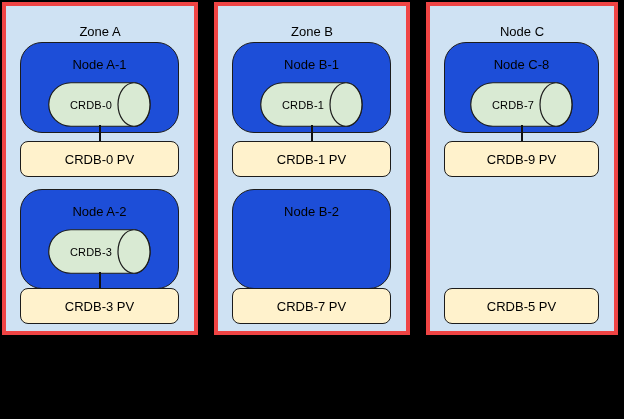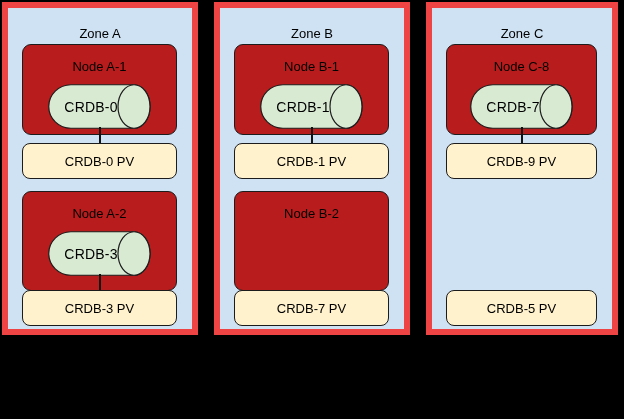--- a/index.html
+++ b/index.html
@@ -13,41 +13,41 @@
     background: #000;
     overflow: hidden;
   }
 
   .zone {
     position: absolute;
     top: 2px;
     height: 333px;
     width: 196px;
     background: #cfe2f3;
-    border: 6px solid #ef4444;
+    border: 4px solid #ef4444;
   }
   .zone-a { left: 2px; }
   .zone-b { left: 214px; }
   .zone-c { left: 426px; width: 192px; }
 
   .zone-label {
     position: absolute;
     top: 18px;
     left: 0; right: 0;
     text-align: center;
     font-size: 13px;
     line-height: 15px;
   }
 
   .node {
     position: absolute;
     left: 14px; right: 15px;
-    background: #b91c1c;
+    background: #1d4ed8;
     border: 1px solid #1c1c1c;
-    border-radius: 9px;
+    border-radius: 22px;
   }
   .node-1 { top: 36px; height: 91px; }
   .node-2 { top: 183px; height: 100px; }
 
   .node-label {
     position: absolute;
     top: 14px;
     left: 0; right: 0;
     text-align: center;
     font-size: 13px;
@@ -65,21 +65,21 @@
   .cylinder svg { display: block; }
   .cyl-label {
     position: absolute;
     top: 0;
     left: 0;
     width: 87px;
     height: 45px;
     display: flex;
     align-items: center;
     justify-content: center;
-    font-size: 14px;
+    font-size: 11px;
     letter-spacing: 0.2px;
   }
 
   .connector {
     position: absolute;
     left: 50%;
     margin-left: -1px;
     width: 2px;
     background: #111;
   }
@@ -160,21 +160,21 @@
 
     <div class="node node-2">
       <div class="node-label">Node B-2</div>
     </div>
     <div class="pv pv-2">
       <span>CRDB-7 PV</span>
     </div>
   </div>
 
   <div class="zone zone-c">
-    <div class="zone-label">Zone C</div>
+    <div class="zone-label">Node C</div>
 
     <div class="node node-1">
       <div class="node-label">Node C-8</div>
       <div class="cylinder">
         <svg width="104" height="45" viewBox="0 0 104 45">
           <path d="M 86 0.75 L 23 0.75 A 22.25 21.75 0 0 0 23 44.25 L 86 44.25 A 16 21.75 0 0 0 86 0.75 Z" fill="#d9ead3" stroke="#1c1c1c" stroke-width="1.2"></path>
           <ellipse cx="86" cy="22.5" rx="16" ry="21.75" fill="#d9ead3" stroke="#1c1c1c" stroke-width="1.2"></ellipse>
         </svg>
         <div class="cyl-label">CRDB-7</div>
       </div>

